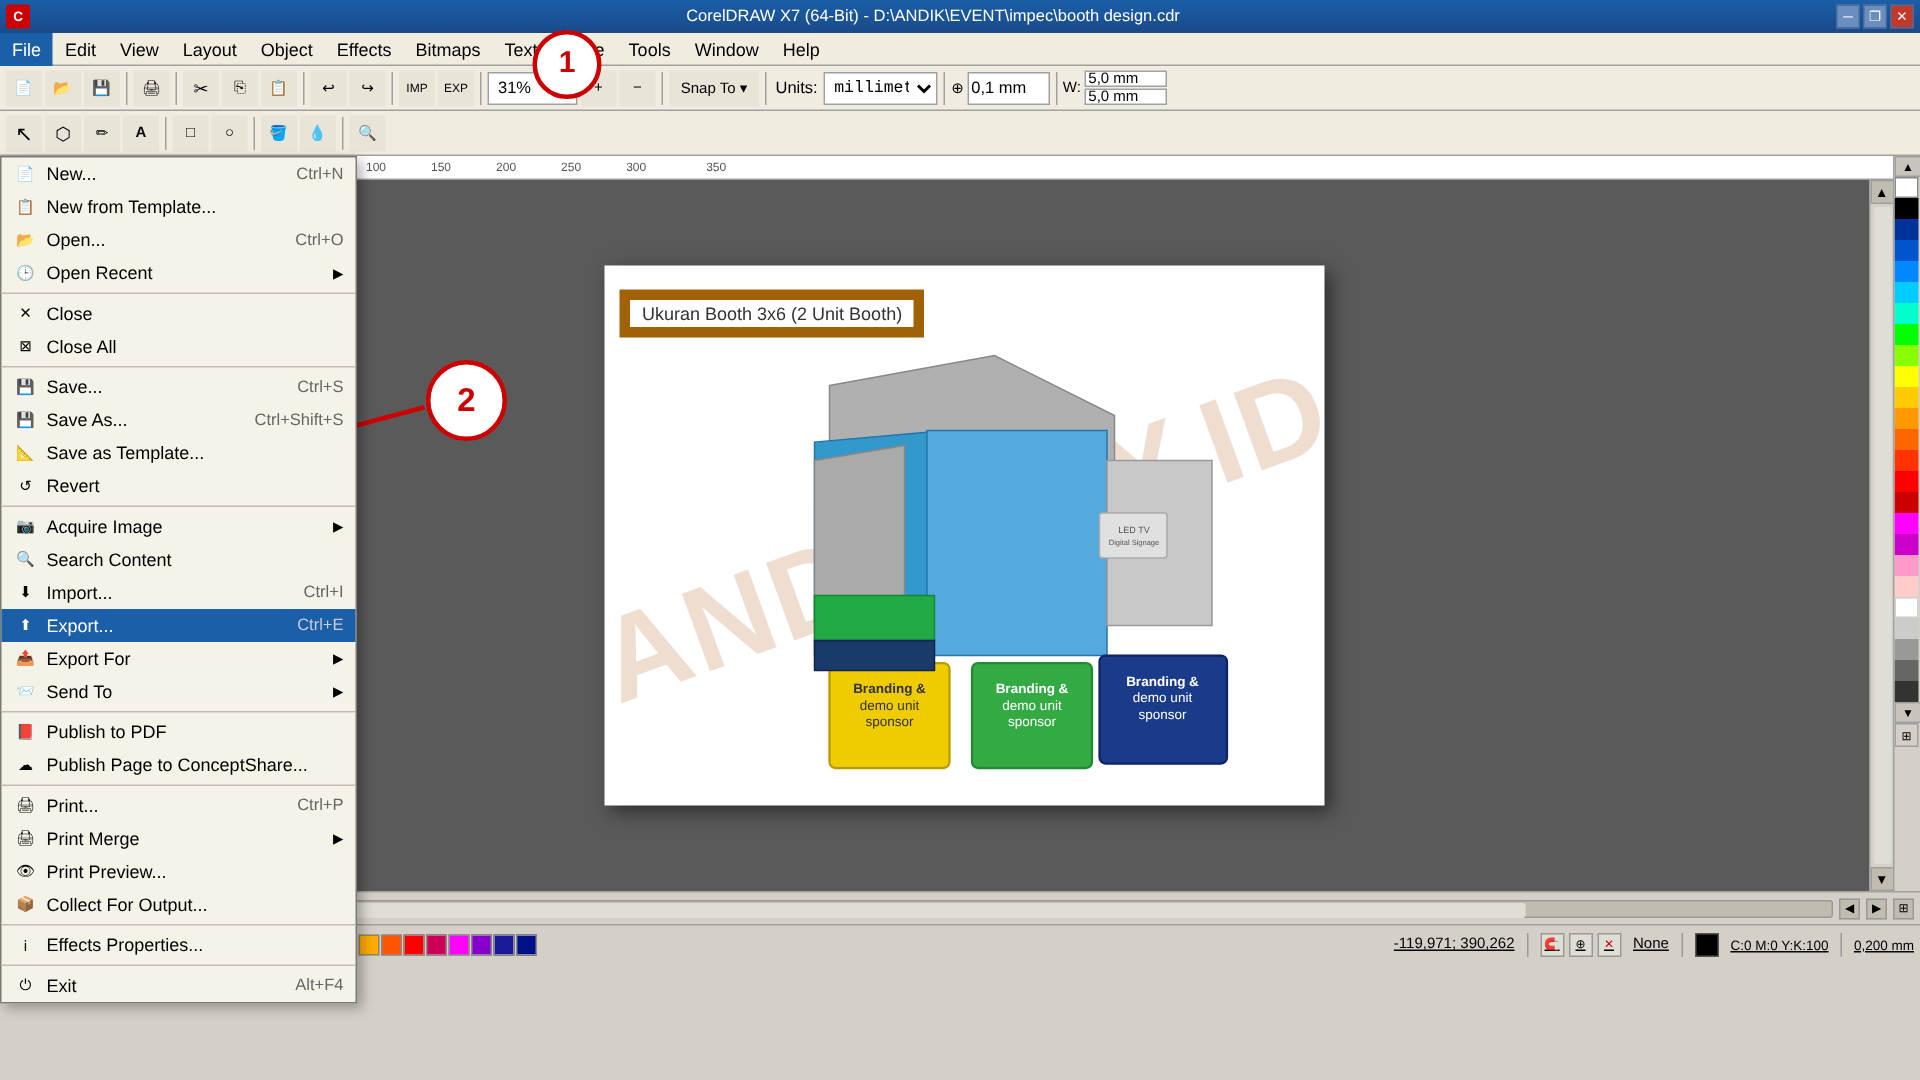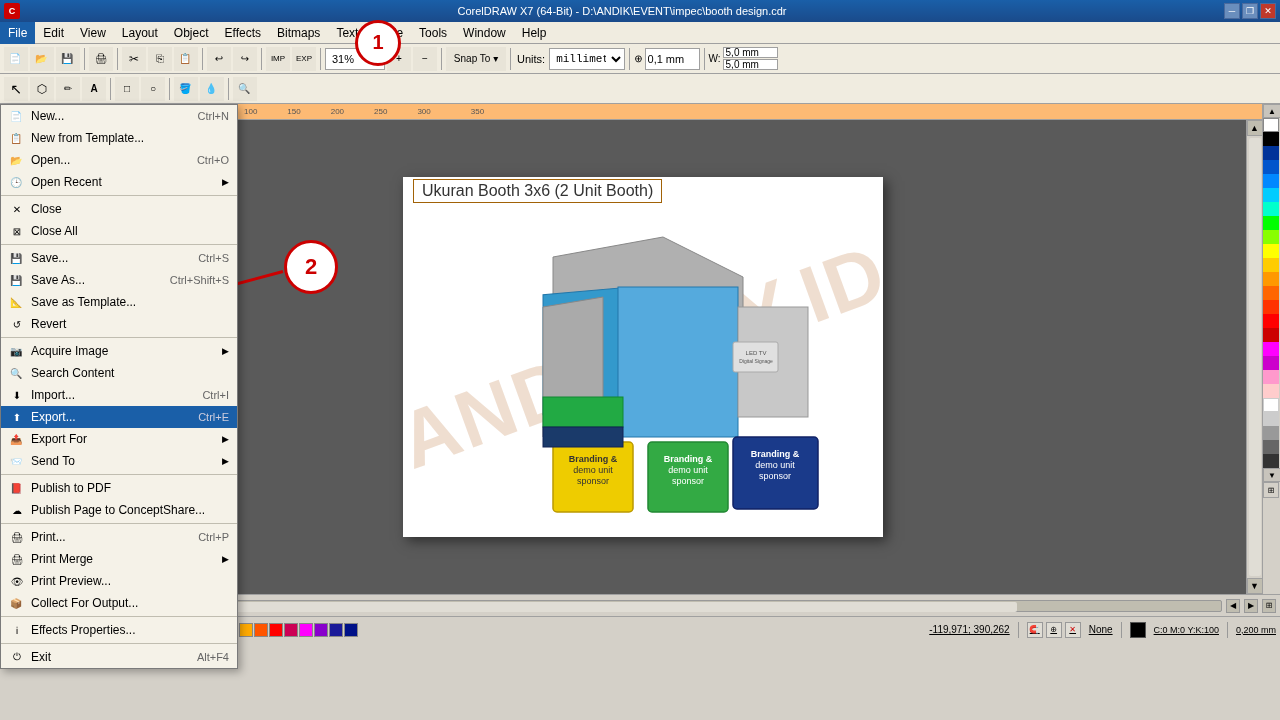--- a/index.html
+++ b/index.html
@@ -324,21 +324,21 @@
     <div class="side-icon">⤷</div>
     <div class="side-icon">↔</div>
     <div class="side-icon">🪣</div>
     <div class="side-icon">💧</div>
     <div class="side-icon">◻</div>
     <div class="side-icon">⁂</div>
   </div>
 
   <div id="canvas-area" style="flex:1;position:relative;background:#5a5a5a;overflow:hidden;">
 
-    <div id="ruler-h" style="height:16px;background:#fdba74;border-bottom:1px solid #a0a0a0;display:flex;align-items:center;padding-left:16px;font-size:8px;color:#555;">
+    <div id="ruler-h" style="height:16px;background:#ffffff;border-bottom:1px solid #a0a0a0;display:flex;align-items:center;padding-left:16px;font-size:8px;color:#555;">
       <span style="margin-left:20px;">150</span>
         <span style="margin-left:30px;">100</span>
         <span style="margin-left:30px;">50</span>
         <span style="margin-left:25px;">0</span>
         <span style="margin-left:20px;">50</span>
         <span style="margin-left:30px;">100</span>
         <span style="margin-left:30px;">150</span>
         <span style="margin-left:30px;">200</span>
         <span style="margin-left:30px;">250</span>
         <span style="margin-left:30px;">300</span>
@@ -349,21 +349,21 @@
 
       <div id="ruler-v" style="width:16px;background:#d4d0c8;border-right:1px solid #a0a0a0;writing-mode:vertical-rl;font-size:8px;color:#555;display:flex;flex-direction:column;align-items:center;padding-top:10px;gap:18px;">
         <span style="transform:rotate(180deg);">-100</span>
 
       </div>
 
       <div style="flex:1;position:relative;display:flex;align-items:center;justify-content:center;">
 
         <div id="canvas-white" style="width:480px;height:360px;background:white;position:relative;box-shadow:4px 4px 12px rgba(0,0,0,0.5);">
 
-          <div class="booth-label" style="position:absolute;top:2px;left:10px;font-size:16px;color:#333;border:1px solid #a16207;padding:2px 8px;background:white;z-index:10;">Ukuran Booth 3x6 (2 Unit Booth)</div>
+          <div class="booth-label" style="position:absolute;top:16px;left:10px;font-size:12px;color:#333;border:7px solid #a16207;padding:2px 8px;background:white;z-index:10;">Ukuran Booth 3x6 (2 Unit Booth)</div>
 
           <div class="watermark">ANDIK.MY.ID</div>
 
           <svg viewBox="0 0 480 360" style="position:absolute;top:0;left:0;width:100%;height:100%;">
 
             <polygon points="150,80 260,60 340,100 340,220 260,180 150,200" fill="#b0b0b0" stroke="#888" stroke-width="1"></polygon>
 
             <rect x="140" y="130" width="80" height="120" fill="#3399cc" stroke="#2277aa" stroke-width="1" transform="skewY(-5)"></rect>
 
             <rect x="215" y="110" width="120" height="150" fill="#55aadd" stroke="#2277aa" stroke-width="1"></rect>

